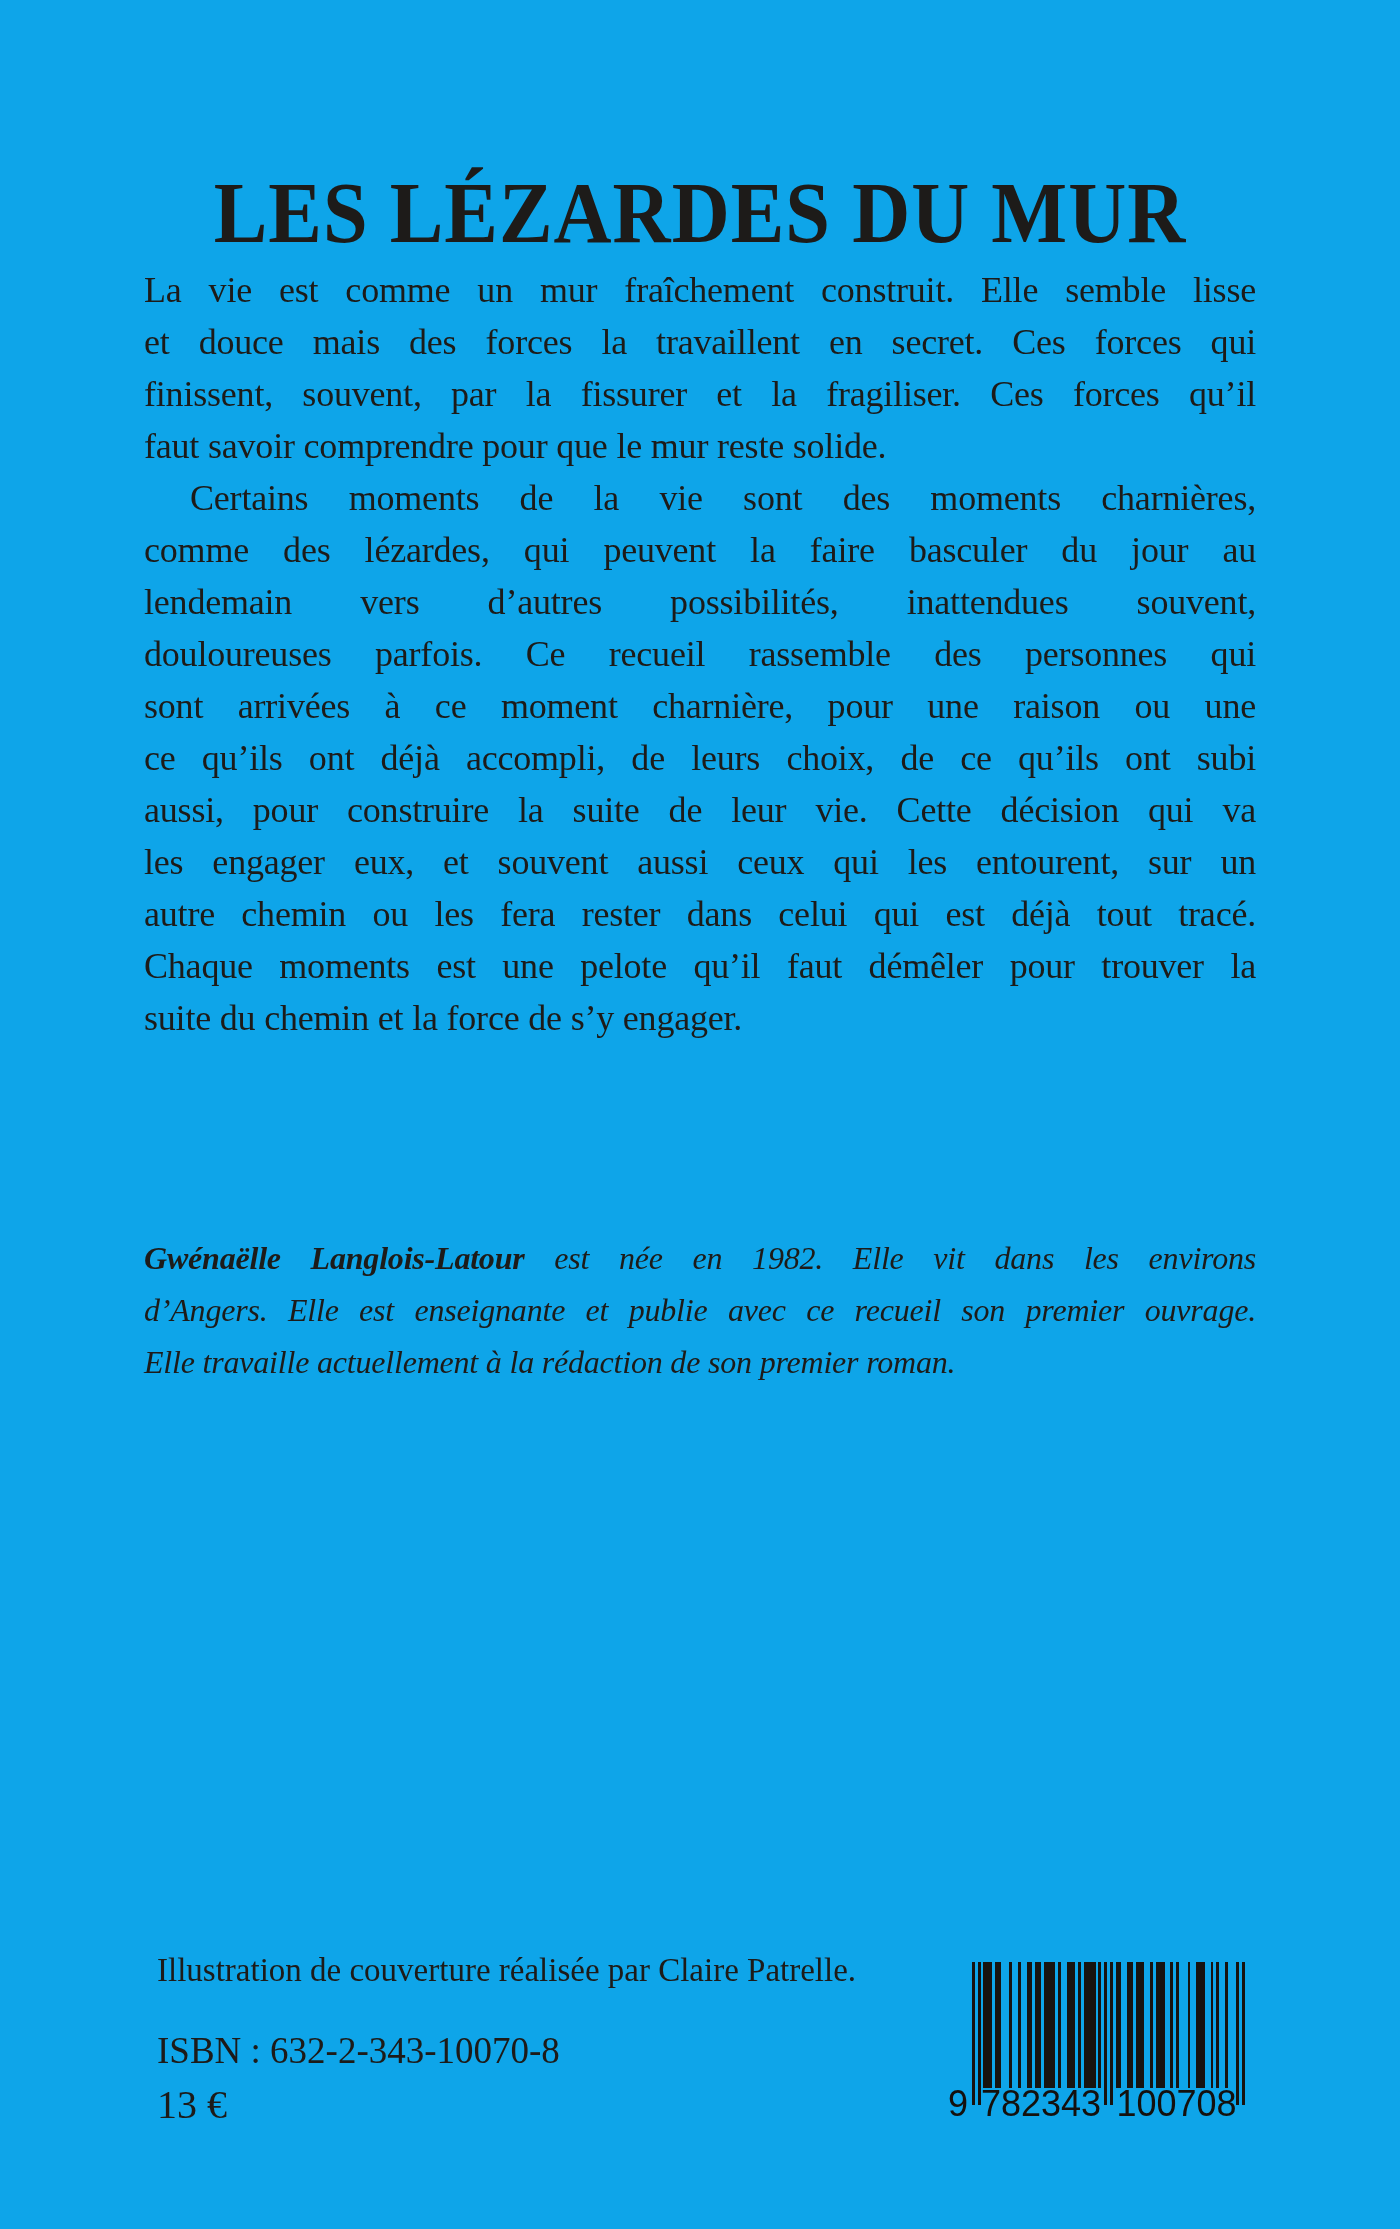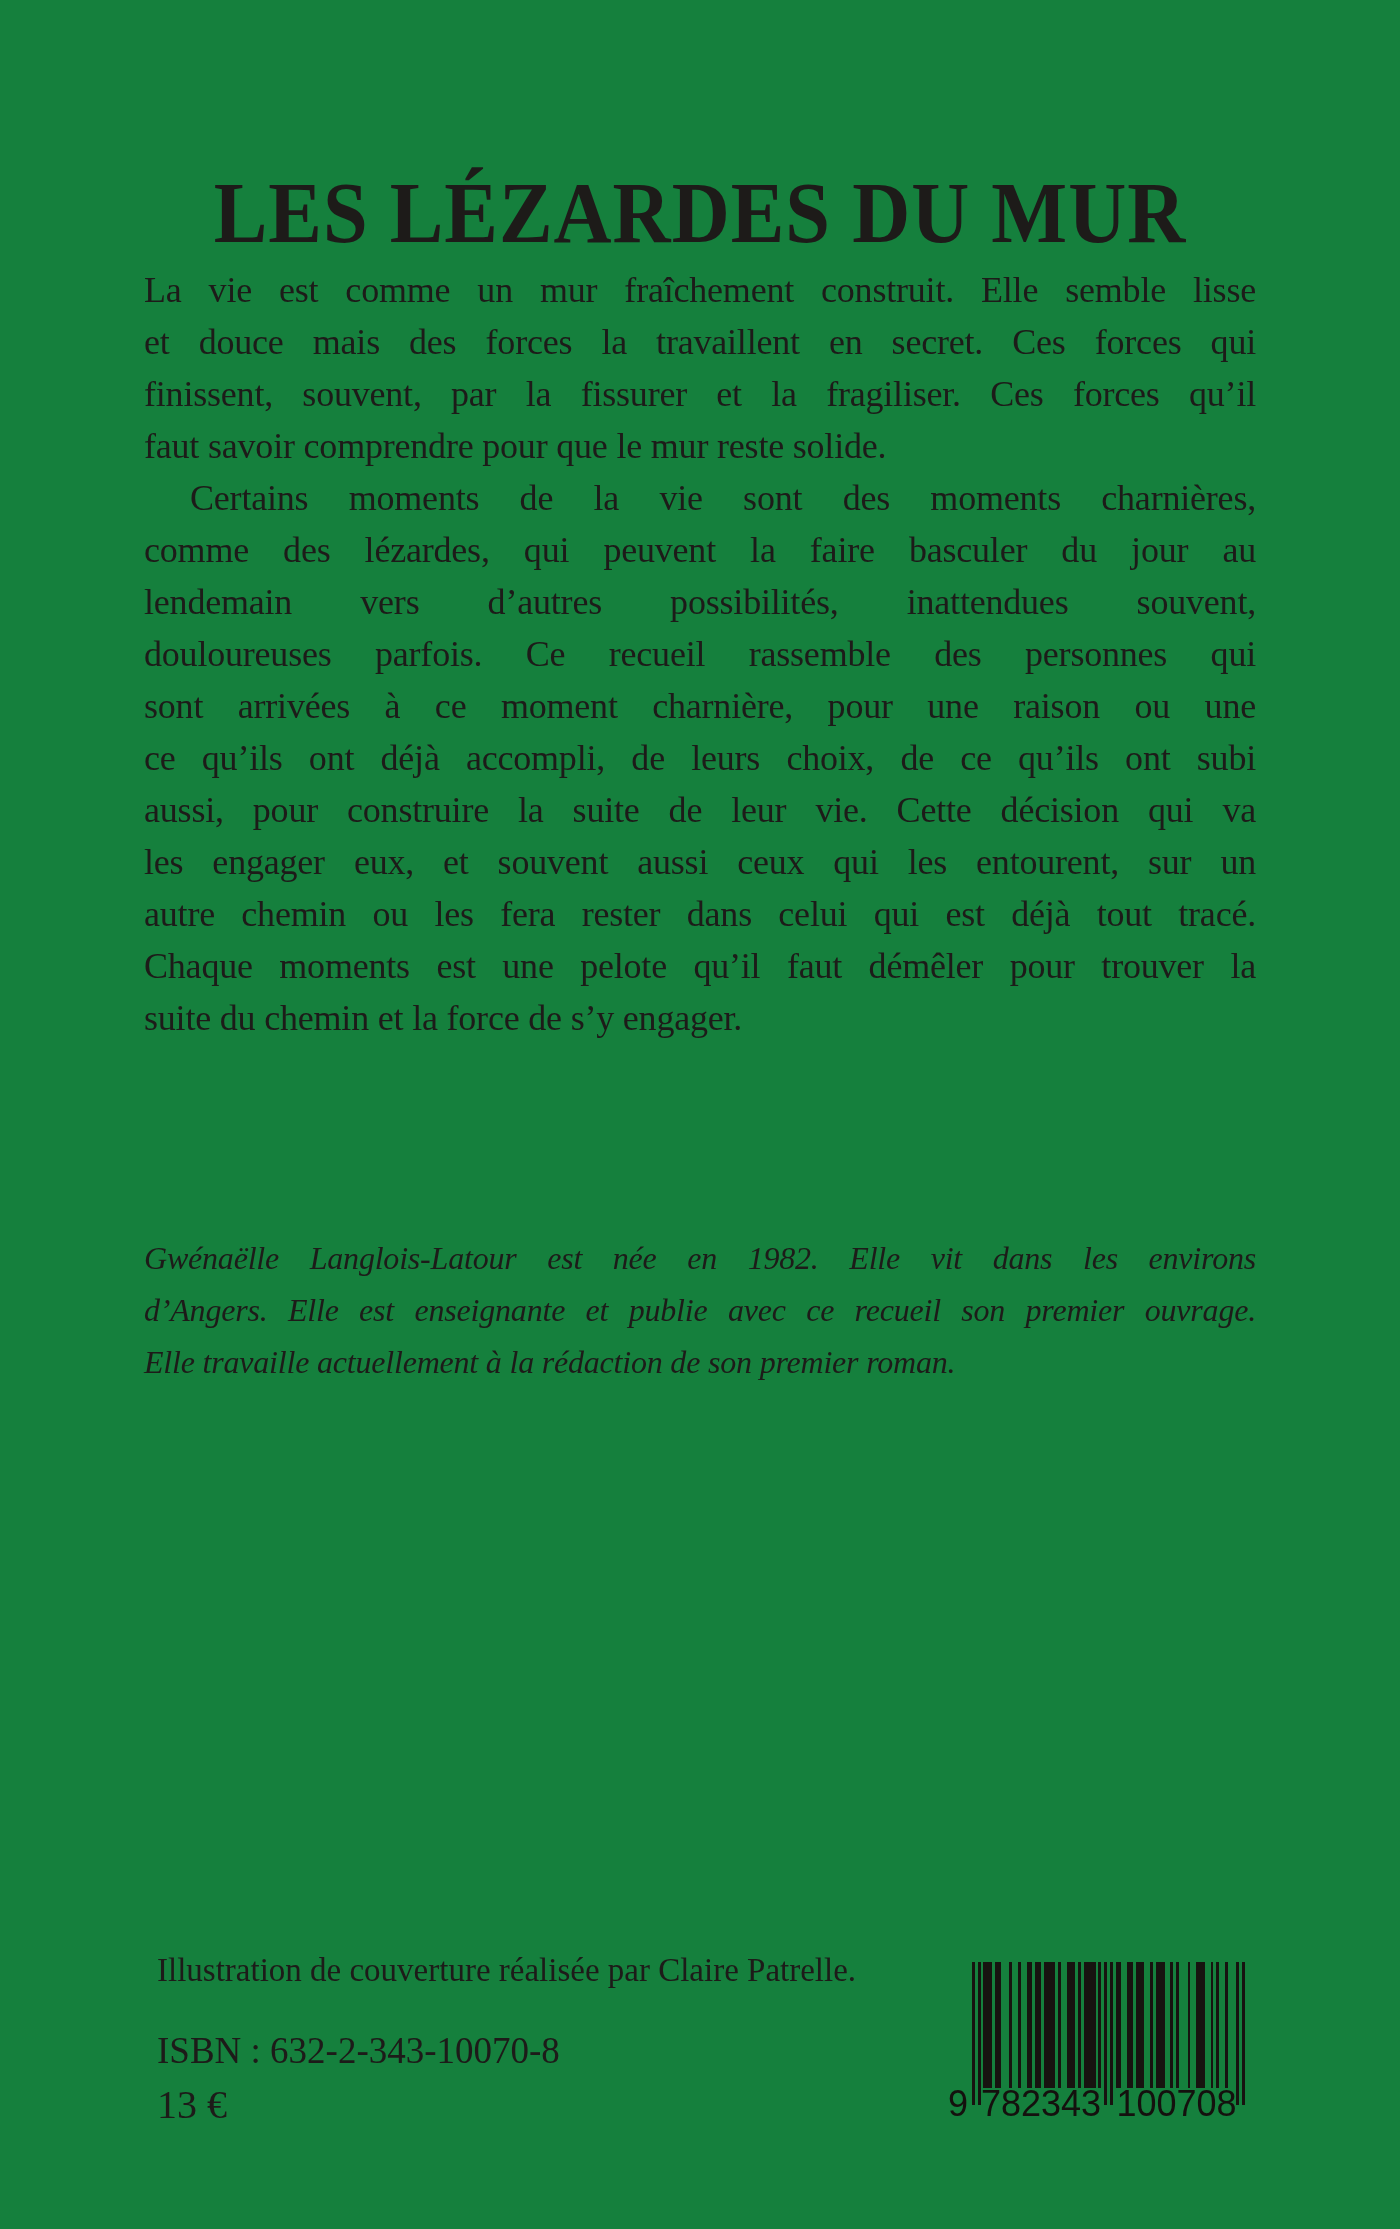--- a/index.html
+++ b/index.html
@@ -1,20 +1,20 @@
 <!DOCTYPE html>
 <html><head>
 <meta charset="utf-8">
 <style>
   html,body{margin:0;padding:0;background:#e8e8e8;}
   .page{
     position:relative;
     width:1400px;height:2229px;
     margin:0 auto;
-    background:#15803d;
+    background:#0ea5e9;
     font-family:"Liberation Serif",serif;
     color:#1d1b19;
     overflow:hidden;
   }
   
   .title{
     position:absolute;top:112px;left:0;width:100%;
     text-align:center;
     font-weight:700;
     font-size:78px;line-height:88px;
@@ -38,21 +38,21 @@
   .line.last{text-align:left;text-align-last:left;}
   .line.indent{text-indent:46px;}
   
   .bio{
     position:absolute;left:144px;top:1232px;width:1112px;
     font-size:32px;line-height:52px;letter-spacing:-0.2px;
     font-style:italic;
   }
   .bio-line{height:52px;text-align:left;}
   .bio-line.just{text-align:justify;text-align-last:justify;text-justify:inter-word;}
-  .bio-name{font-weight:400;}
+  .bio-name{font-weight:700;}
   
   .credit{
     position:absolute;left:157px;top:1950px;
     font-size:33px;line-height:40px;
   }
   .isbn{
     position:absolute;left:157px;top:2030px;
     font-size:37px;line-height:42px;
   }
   .price{

